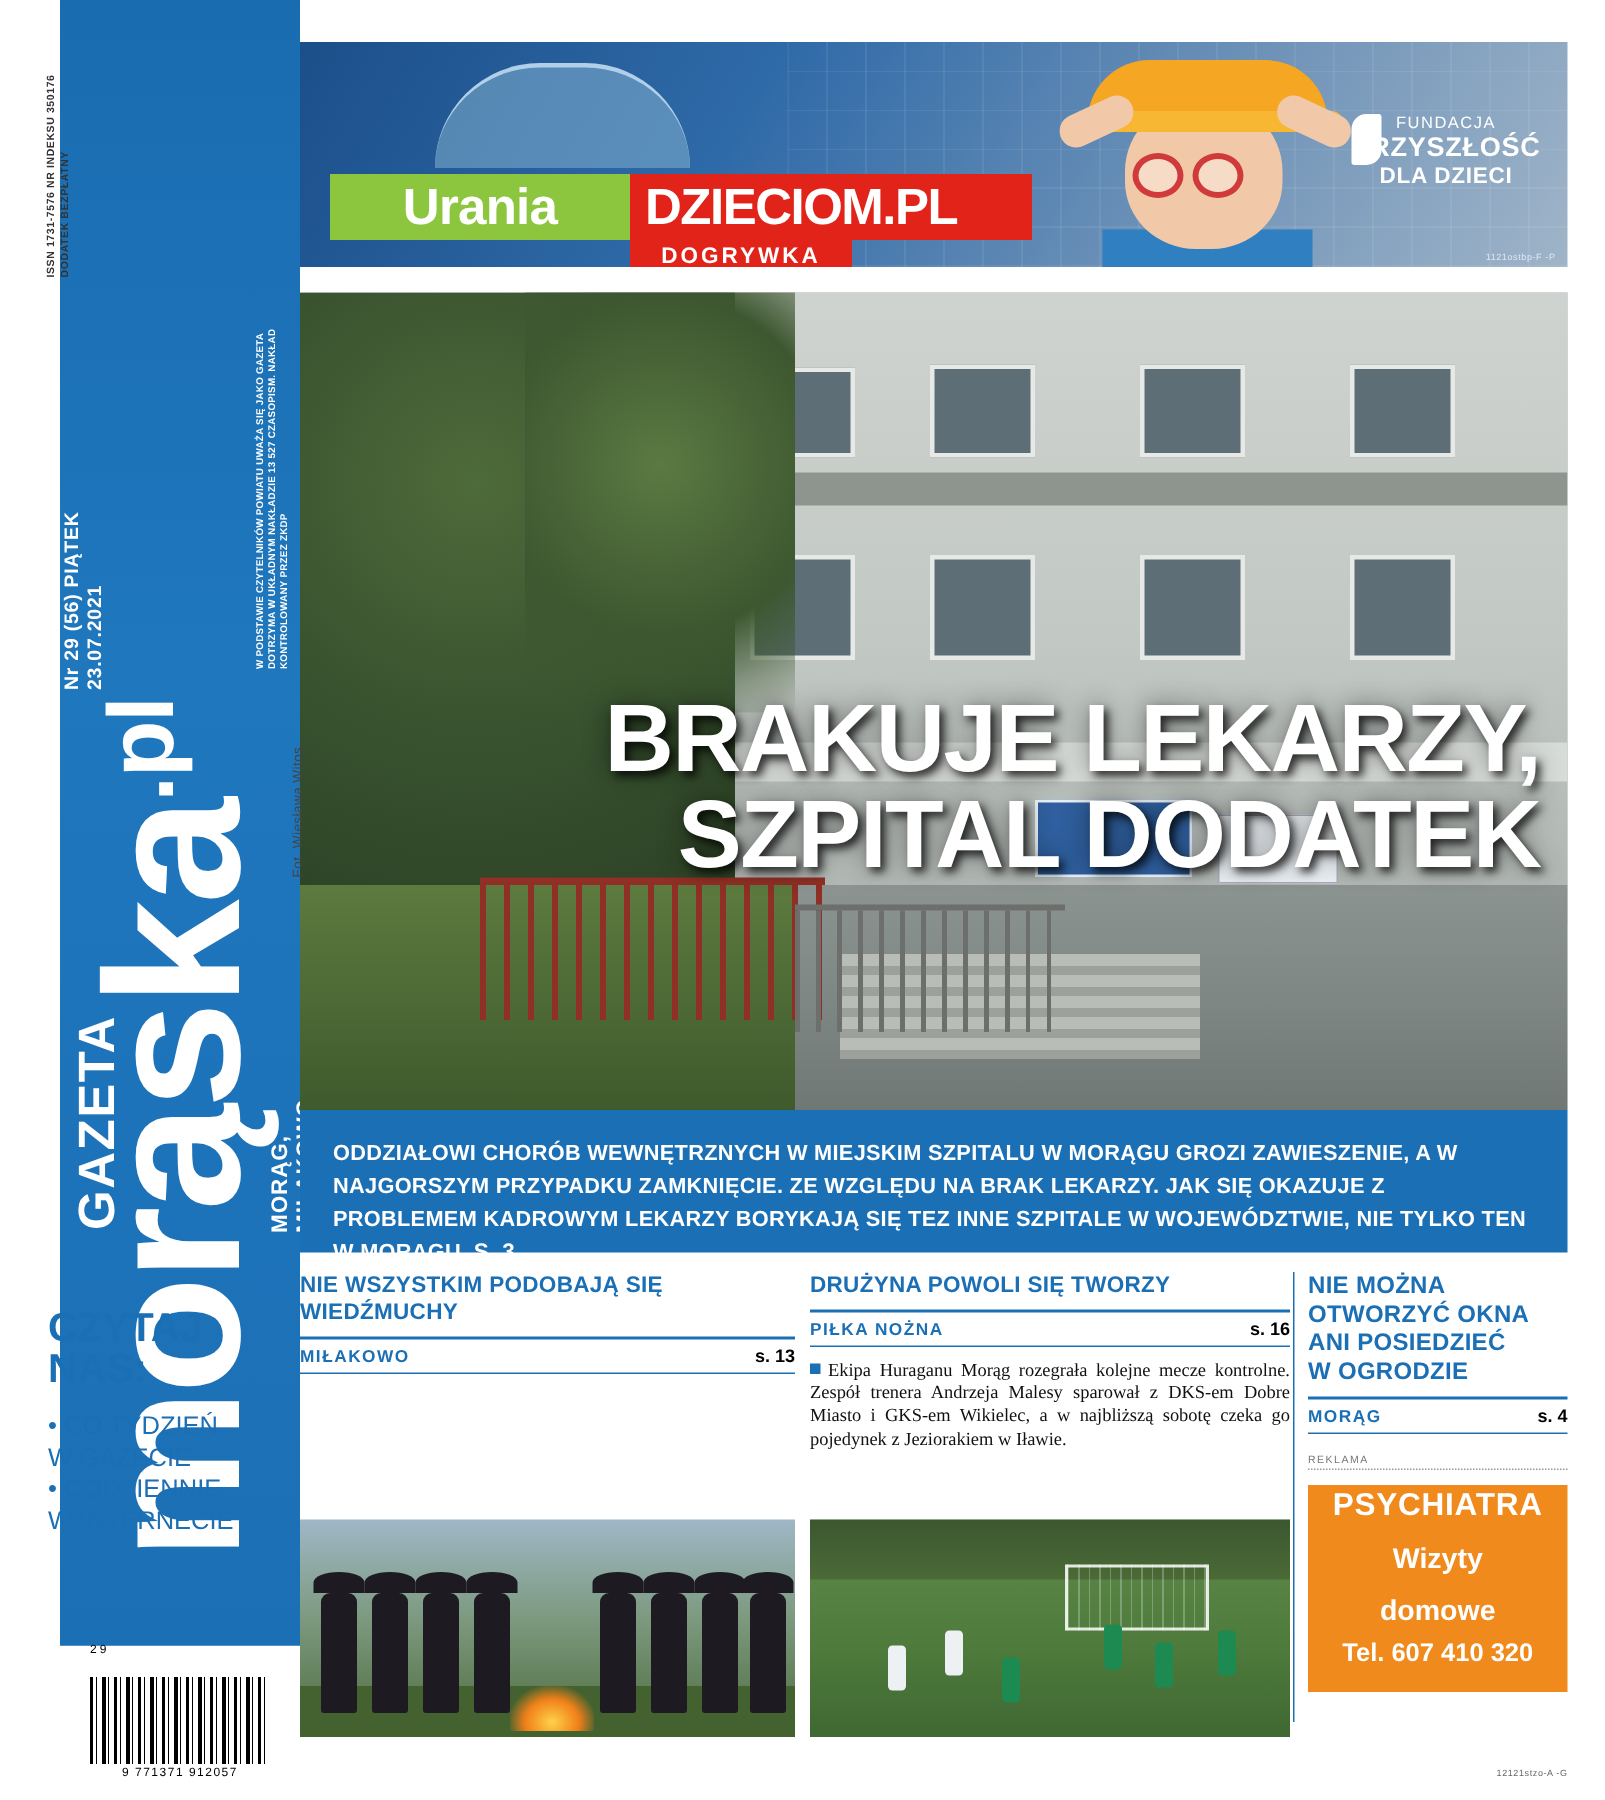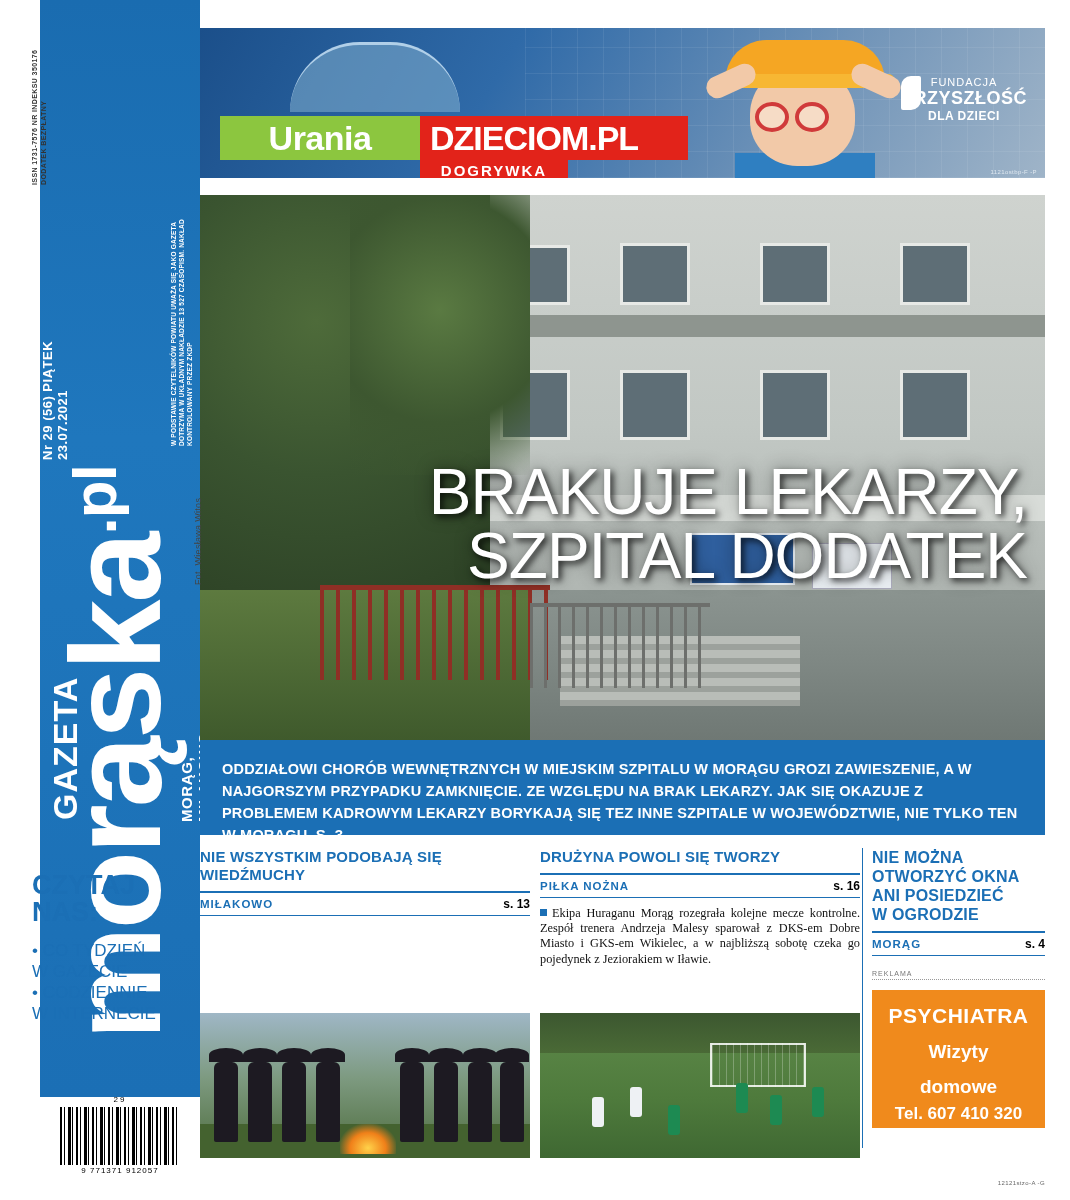--- a/index.html
+++ b/index.html
@@ -98,21 +98,21 @@
   }
   #czytaj ul { margin:14px 0 0 0; padding:0; list-style:none; }
   #czytaj li {
     font-size:17px; font-weight:normal; line-height:21px; color:#1b6fb5;
   }
   
   #barcode-wrap {
     position:absolute; left:60px; top:1095px; width:120px;
   }
   #barcode-num {
-    text-align:center; font-size:8px; color:#000; margin-bottom:3px; letter-spacing:2px;
+    text-align:left; font-size:8px; color:#000; margin-bottom:14px; letter-spacing:2px;
   }
   #barcode {
     height:58px; width:118px;
     background:
       repeating-linear-gradient(90deg,
         #000 0px, #000 2px, #fff 2px, #fff 4px,
         #000 4px, #000 5px, #fff 5px, #fff 8px,
         #000 8px, #000 11px, #fff 11px, #fff 12px,
         #000 12px, #000 13px, #fff 13px, #fff 16px);
   }
@@ -190,21 +190,21 @@
   }
   #kid-arm-r {
     position:absolute; left:155px; top:42px; width:52px; height:22px;
     background:#f2c9a8; border-radius:12px; transform:rotate(25deg);
   }
   #fundacja {
     position:absolute; right:18px; top:48px; color:#ffffff; text-align:center;
   }
   #fundacja .f1 { font-size:11px; letter-spacing:1px; }
   #fundacja .f2 { font-size:18px; font-weight:bold; letter-spacing:0.5px; }
-  #fundacja .f3 { font-size:12px; font-weight:bold; letter-spacing:0.5px; }
+  #fundacja .f3 { font-size:15px; font-weight:bold; letter-spacing:0.5px; }
   #fundacja-mark {
     position:absolute; right:124px; top:48px; width:20px; height:34px;
     background:#ffffff; border-radius:10px 2px 10px 2px;
   }
   #banner-code {
     position:absolute; right:8px; bottom:3px; font-size:6px; color:#dfe8f0; letter-spacing:0.4px;
   }
 
   
   #main-photo {
@@ -275,21 +275,21 @@
     transform-origin:0 0;
     font-size:9px; color:#444; letter-spacing:0.3px;
   }
 
   
   #headline {
     position:absolute; left:200px; top:460px; width:845px;
     text-align:right;
     padding-right:18px;
     color:#ffffff;
-    font-weight:normal;
+    font-weight:bold;
     font-size:64px;
     line-height:64px;
     letter-spacing:-1px;
     text-shadow:3px 3px 6px rgba(0,0,0,0.75), 0 0 18px rgba(0,0,0,0.45);
   }
   #headline div { white-space:nowrap; }
 
   
   #lead {
     position:absolute; left:200px; top:740px; width:845px; height:95px;
@@ -375,21 +375,21 @@
   
   #col3 .hd3 {
     color:#1b6fb5; font-size:16px; font-weight:bold; line-height:19px; letter-spacing:0.2px;
   }
   #reklama-label {
     font-size:7px; color:#777; letter-spacing:1px;
     border-bottom:1px dotted #999; padding-bottom:2px; margin-top:14px;
   }
   #psych-ad {
     margin-top:10px; width:173px; height:138px; background:#f08a1c;
-    text-align:center; padding-top:14px; color:#ffffff;
+    text-align:center; padding-top:2px; color:#ffffff;
   }
   #psych-ad .a1 { font-size:21px; font-weight:bold; letter-spacing:0.5px; }
   #psych-ad .a2 { font-size:19px; font-weight:bold; margin-top:12px; line-height:23px; color:#ffffff;}
   #psych-ad .a3 { font-size:17px; font-weight:bold; margin-top:6px; }
   #ad-code {
     position:absolute; right:0; top:332px; font-size:6px; color:#666; letter-spacing:0.4px;
   }
   
   #col-div {
     position:absolute; left:662px; top:0px; width:1px; height:300px; background:#1b6fb5;

